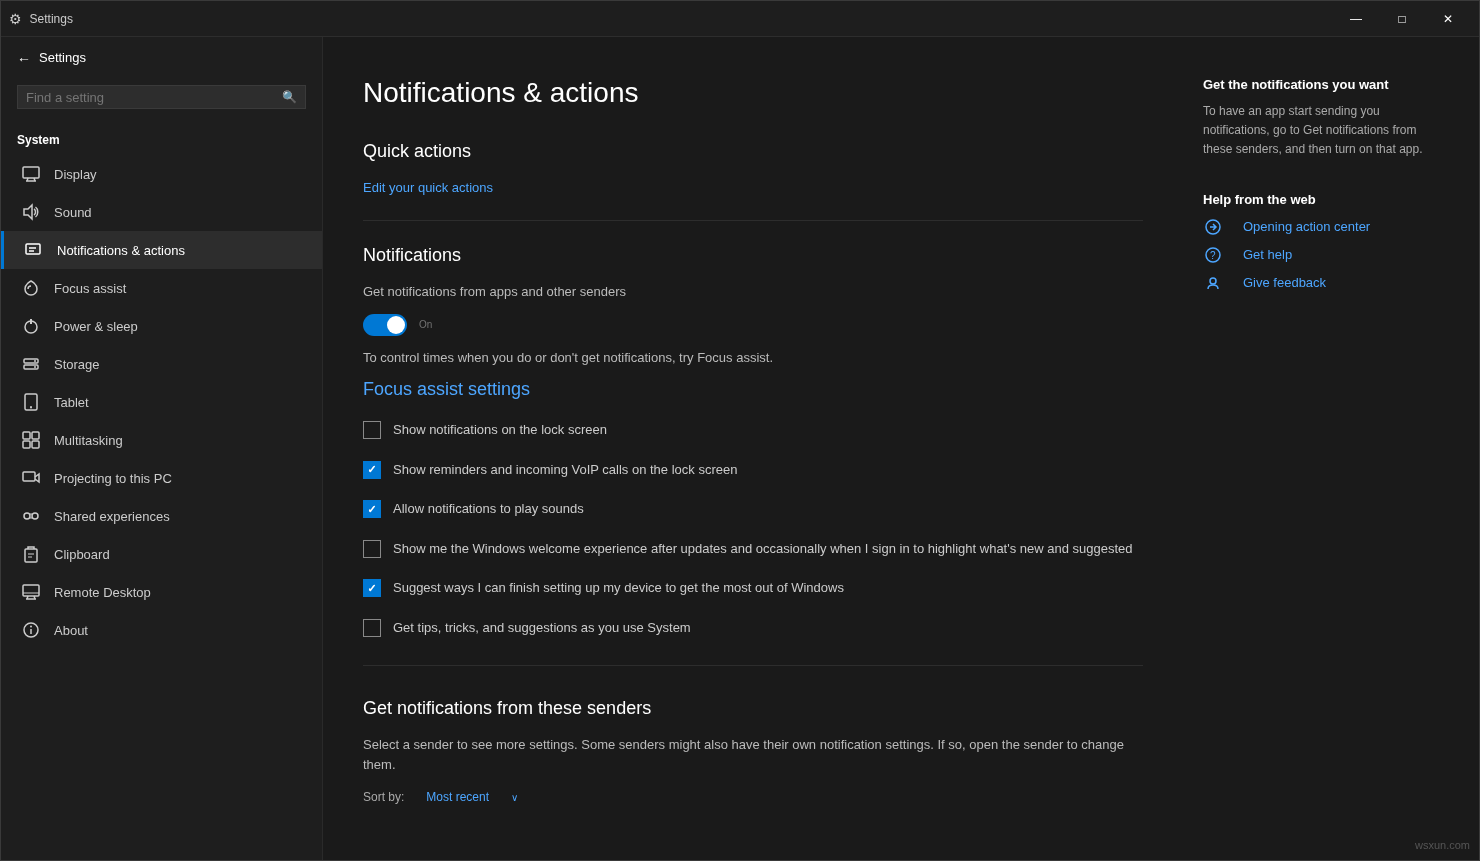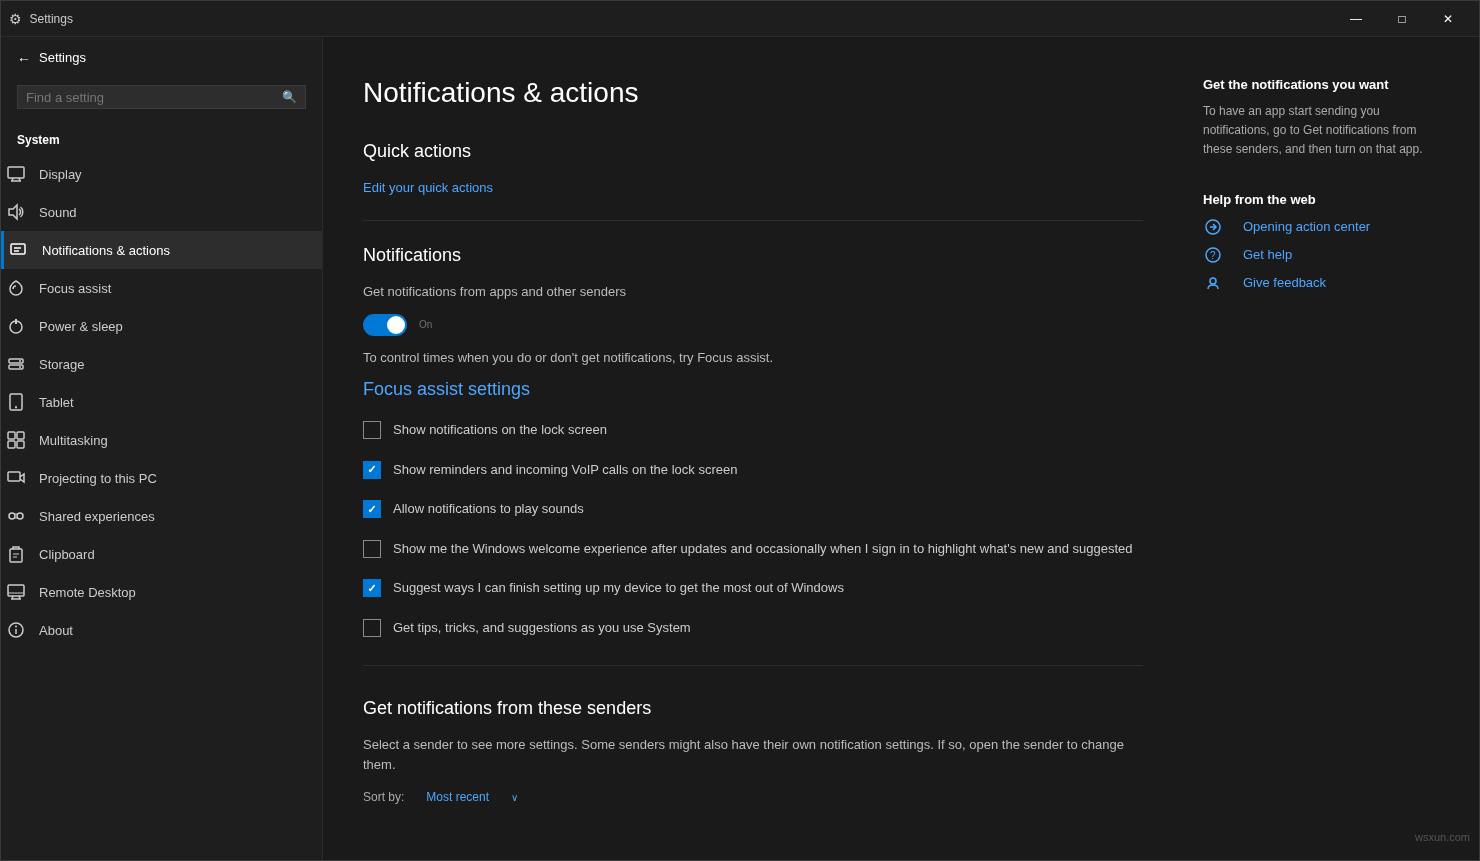--- a/index.html
+++ b/index.html
@@ -110,21 +110,21 @@
     .section-label {
       padding: 16px 16px 8px 16px;
       font-size: 12px;
       font-weight: 700;
       color: #ffffff;
       text-transform: none;
     }
     .nav-item {
       display: flex;
       align-items: center;
-      padding: 10px 6px;
+      padding: 10px 21px;
       cursor: pointer;
       gap: 14px;
       position: relative;
     }
     .nav-item.active {
       background: #2d2d2d;
       border-left: 3px solid #0078d4;
     }
     .nav-item.active .nav-label { color: #ffffff; }
     .nav-icon {
@@ -312,21 +312,21 @@
       color: #4da6ff;
       cursor: pointer;
     }
     .sort-chevron {
       font-size: 10px;
       color: #4da6ff;
     }
     
     .watermark {
       position: fixed;
-      bottom: 18px;
+      bottom: 10px;
       right: 10px;
       font-size: 11px;
       color: #555555;
       z-index: 100;
     }
   </style>
 </head>
 <body>
 
 <div class="window">

